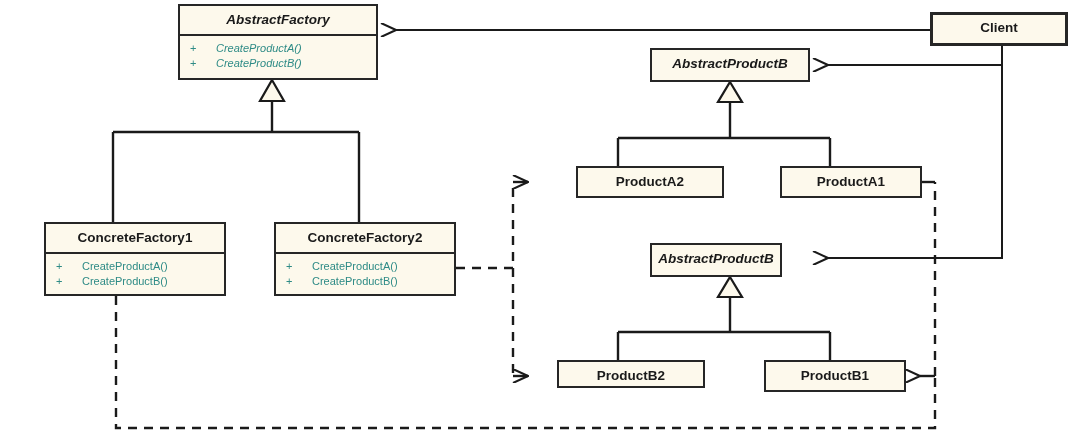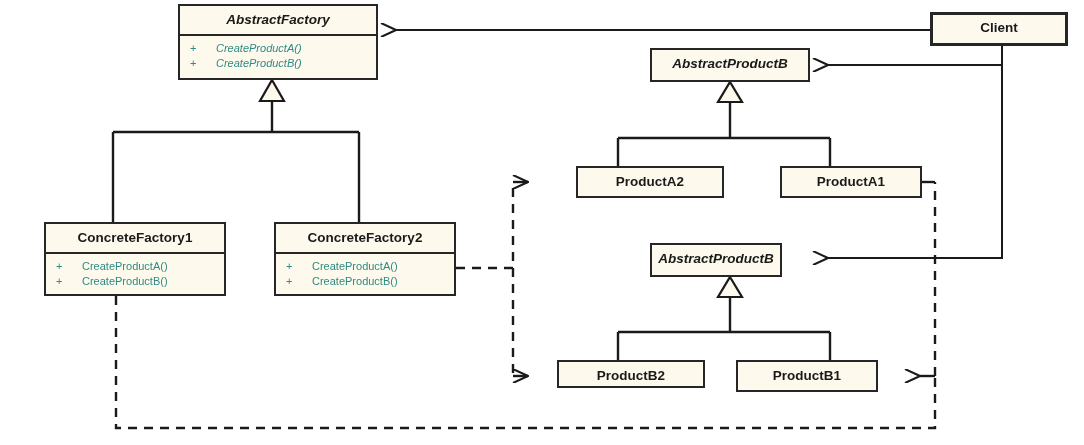--- a/index.html
+++ b/index.html
@@ -71,21 +71,21 @@
   }
   
   #box-abstractfactory { left: 178px; top: 4px;   width: 200px; height: 76px; }
   #box-concretefactory1{ left: 20px;  top: 222px; width: 182px; height: 74px; margin-left: 24px; }
   #box-concretefactory2{ left: 274px; top: 222px; width: 182px; height: 74px; }
   #box-abstractproducta{ left: 650px; top: 48px;  width: 160px; height: 34px; }
   #box-abstractproductb{ left: 650px; top: 243px; width: 132px; height: 34px; }
   #box-producta2       { left: 543px; top: 166px; width: 148px; height: 32px; margin-left: 33px; }
   #box-producta1       { left: 764px; top: 166px; width: 142px; height: 32px; margin-left: 16px; }
   #box-productb2       { left: 557px; top: 360px; width: 148px; height: 28px; }
-  #box-productb1       { left: 736px; top: 360px; width: 142px; height: 32px; }
+  #box-productb1       { left: 764px; top: 360px; width: 142px; height: 32px; }
   #box-client          { left: 930px; top: 12px;  width: 138px; height: 34px;
                          border-width: 3px; }
   #box-client .uml-title { padding-top: 6px; padding-bottom: 6px; }
 </style>
 </head>
 <body>
 
 <div id="diagram-root">
 
   <svg id="edge-layer" viewBox="0 0 1084 445" xmlns="http://www.w3.org/2000/svg">

